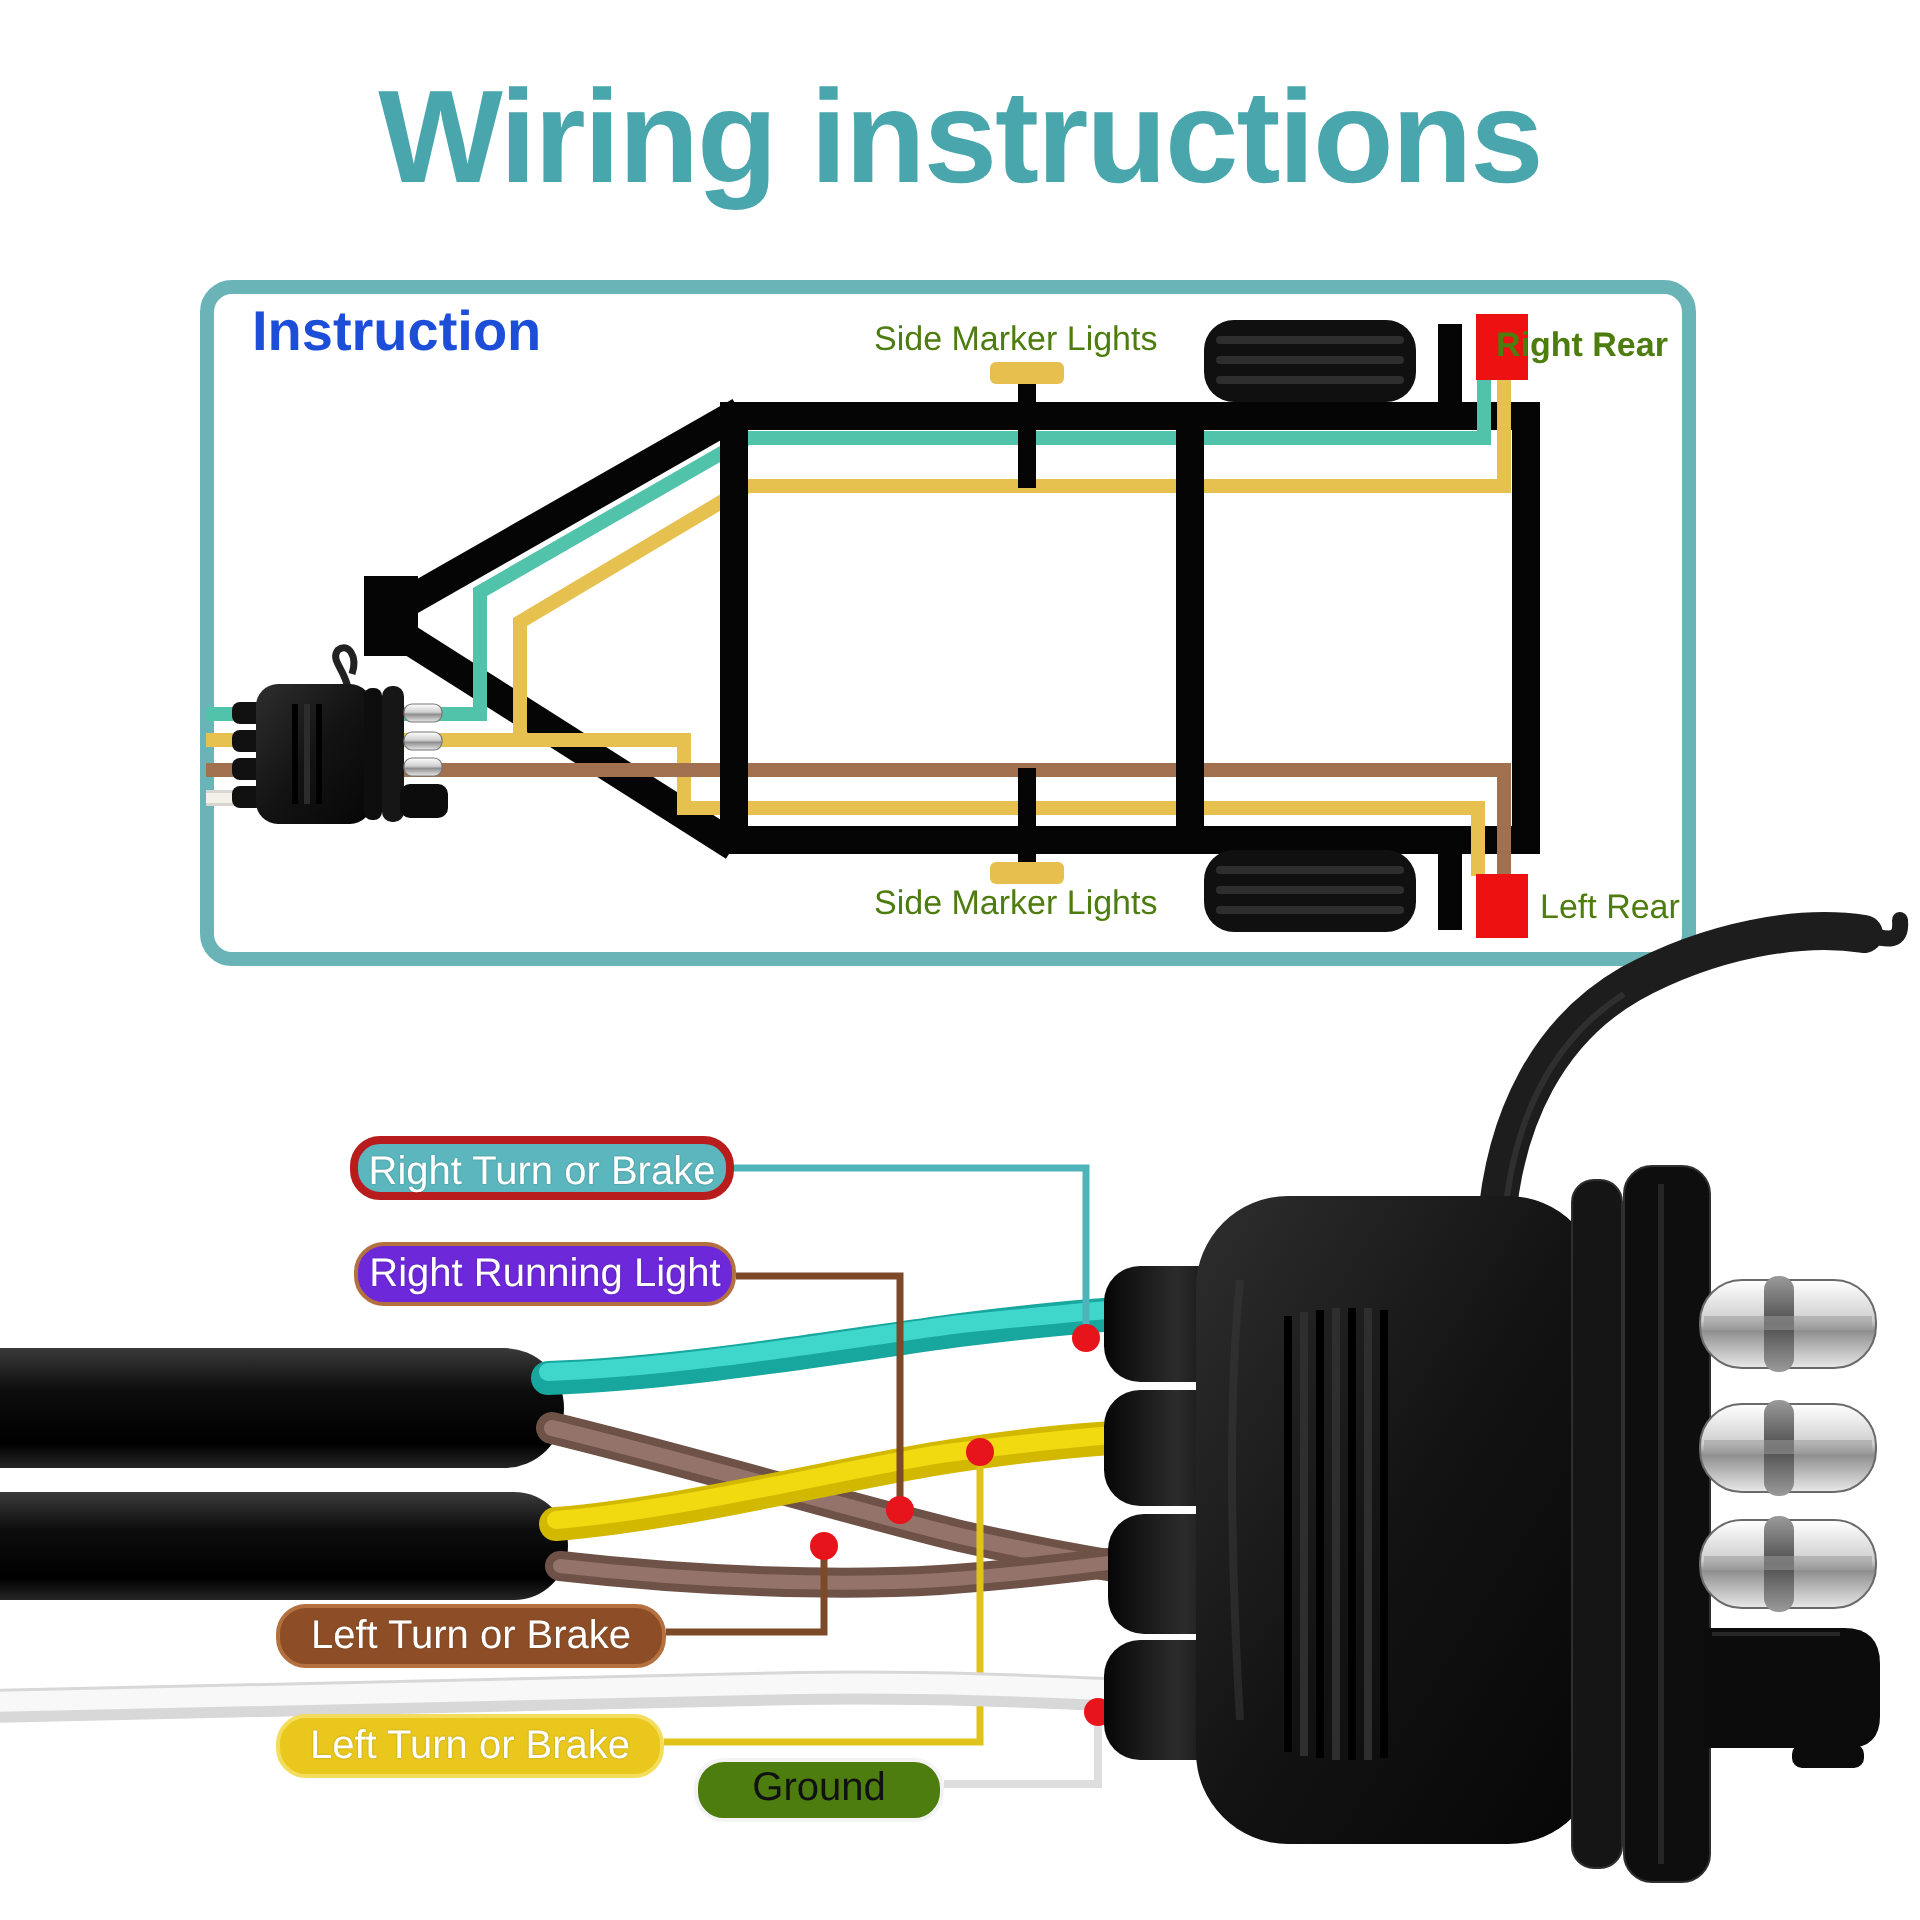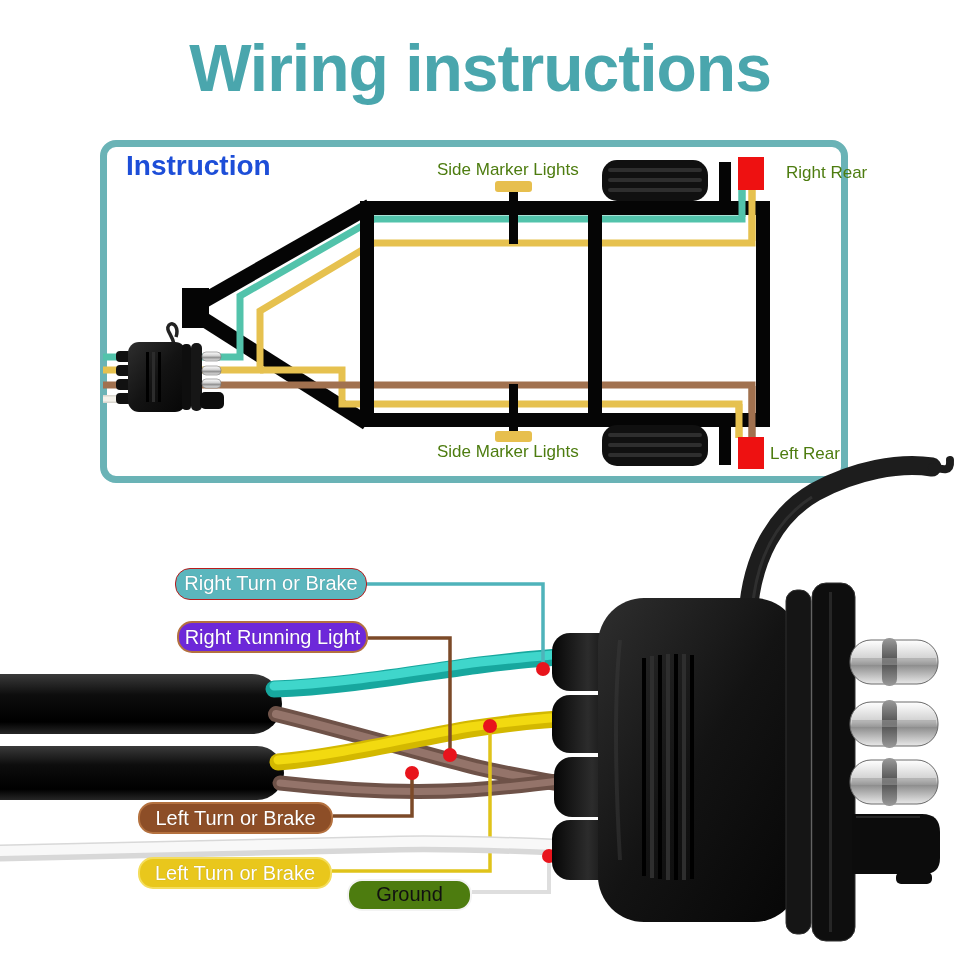--- a/index.html
+++ b/index.html
@@ -8,21 +8,21 @@
   .page-title{position:absolute;left:0;top:30px;width:960px;text-align:center;
       font-size:66px;font-weight:bold;letter-spacing:-1px;color:#4aa6ad;}
   .panel{position:absolute;left:100px;top:140px;width:748px;height:343px;
       border:7px solid #6ab3b6;border-radius:16px;background:#ffffff;box-sizing:border-box;}
   .panel-heading{position:absolute;left:126px;top:150px;font-size:28px;font-weight:bold;color:#1d4ed8;}
   .gfx{position:absolute;left:0;top:0;z-index:2;}
   .txt{position:absolute;z-index:4;color:#4d7c0f;font-size:17px;white-space:nowrap;}
   .callout{position:absolute;z-index:4;height:32px;line-height:32px;border-radius:15px;
       text-align:center;color:#fff;font-size:20px;white-space:nowrap;
       text-shadow:0 0 1px rgba(0,0,0,.25);}
-  .c-teal  {left:175px;top:568px;width:192px;background:#5bb6bd;border:1px solid #b91c1c;box-sizing:border-box;line-height:28px;}
+  .c-teal  {left:175px;top:568px;width:192px;background:#5bb6bd;border:4px solid #b91c1c;box-sizing:border-box;line-height:28px;}
   .c-brown1{left:177px;top:621px;width:191px;background:#8d4e27;border:2px solid #b4713f;box-sizing:border-box;line-height:28px;}
   .c-brown2{left:138px;top:802px;width:195px;background:#8d4e27;border:2px solid #b4713f;box-sizing:border-box;line-height:28px;}
   .c-yellow{left:138px;top:857px;width:194px;background:#e9c71c;border:2px solid #f4dd5c;box-sizing:border-box;line-height:28px;}
   .c-ground{left:347px;top:879px;width:125px;background:#e6e6e6;border:2px solid #f3f3f3;box-sizing:border-box;
             color:#111;text-shadow:none;line-height:27px;}
 </style>
 </head>
 <body>
 
 <div class="stage">
@@ -220,21 +220,21 @@
         <use href="#pin" x="850" y="782"></use>
 
         <path d="M 852 814 L 922 814 Q 940 814 940 832 L 940 858 Q 940 874 924 874 L 852 874 Z" fill="#0c0c0c"></path>
         <rect x="896" y="872" width="36" height="12" rx="5" fill="#0c0c0c"></rect>
         <path d="M 856 817 H 920" stroke="#333" stroke-width="2" opacity="0.7"></path>
       </g>
     </g>
   </svg>
 
   <div class="txt" style="left:437px;top:160px;">Side Marker Lights</div>
-  <div class="txt" style="left:786px;top:163px;">Right Rear</div>
+  <div class="txt" style="left:748px;top:163px;font-weight:bold;">Right Rear</div>
   <div class="txt" style="left:437px;top:442px;">Side Marker Lights</div>
   <div class="txt" style="left:770px;top:444px;">Left Rear</div>
 
   <div class="callout c-teal" style="background: rgb(91, 182, 189);">Right Turn or Brake</div>
   <div class="callout c-brown1" style="background: #6d28d9;">Right Running Light</div>
   <div class="callout c-brown2" style="background: rgb(141, 78, 39);">Left Turn or Brake</div>
   <div class="callout c-yellow" style="background: rgb(233, 199, 28);">Left Turn or Brake</div>
   <div class="callout c-ground" style="background: #4d7c0f;">Ground</div>
 
 </div>

